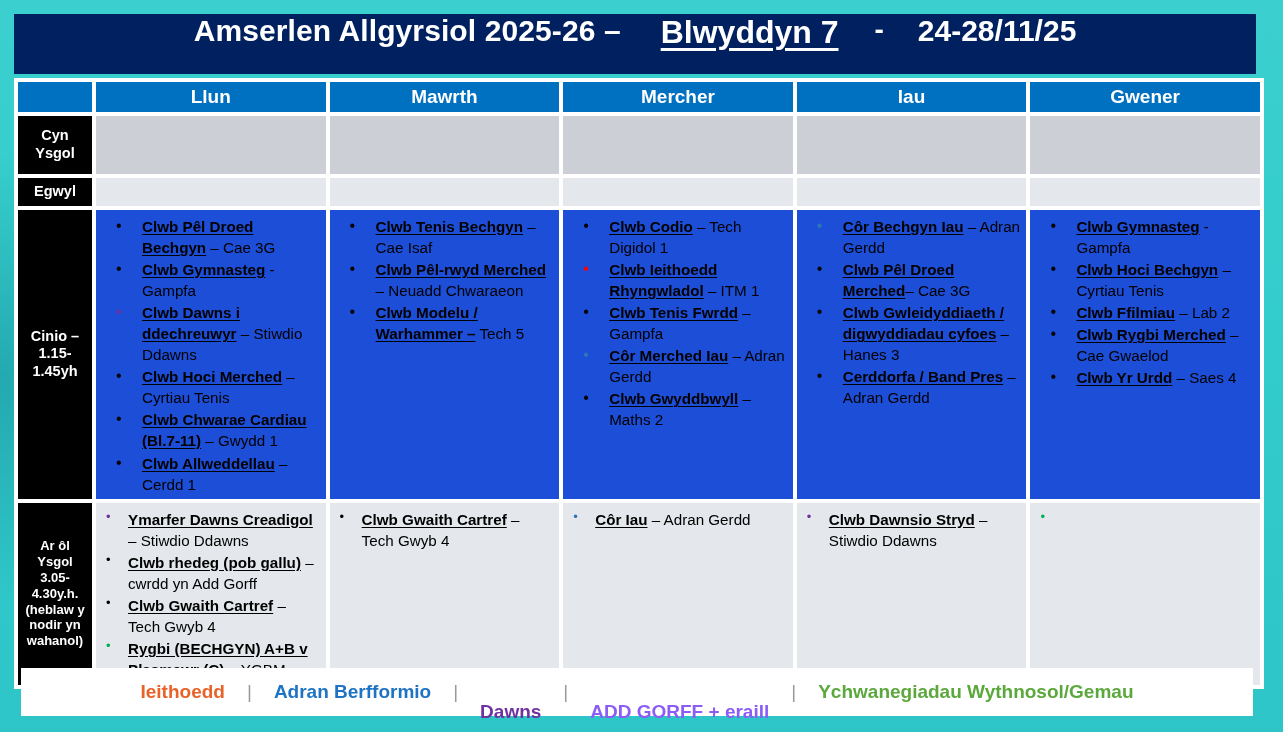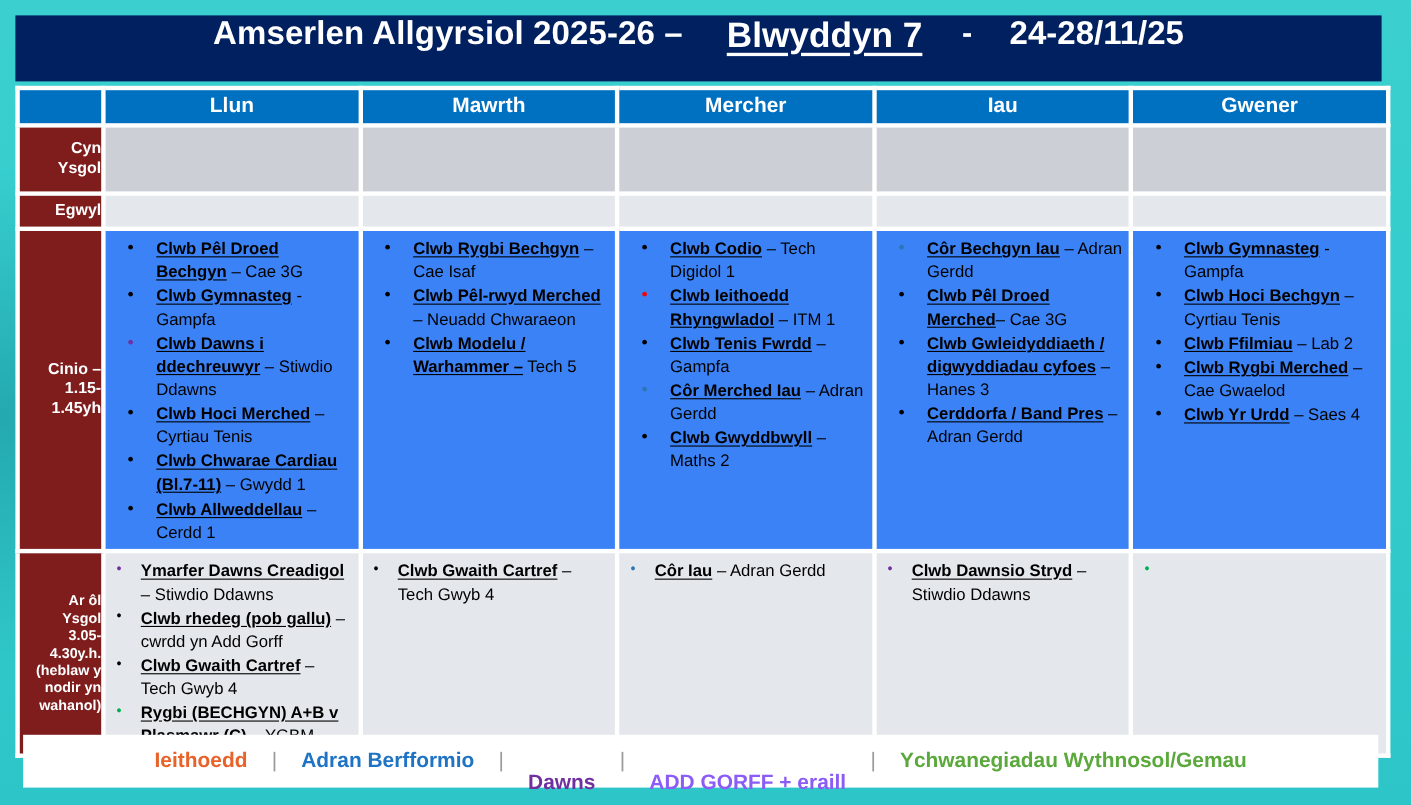--- a/index.html
+++ b/index.html
@@ -74,34 +74,34 @@
     height: 34px;
     text-align: center;
     border-bottom: 2px solid #000;
   }
   thead th.corner-head {
     background: #0070c0;
     border-bottom: 2px solid #000;
   }
 
   td.time-cell {
-    background: #7f1d1d;
+    background: #000000;
     color: #ffffff;
     font-size: 14.5px;
     font-weight: bold;
-    text-align: right;
+    text-align: center;
     line-height: 1.22;
     vertical-align: middle;
     padding: 2px 1px;
   }
   td.time-cell.small { font-size: 13px; }
 
   td.cell-cynysgol { background: #ccd0d6; height: 62px; }
   td.cell-egwyl    { background: #e4e8ec; height: 32px; }
-  td.cell-cinio    { background: #3b82f6; vertical-align: top; height: 244px; margin-top: 26px; }
+  td.cell-cinio    { background: #1d4ed8; vertical-align: top; height: 244px; margin-top: 26px; }
   td.cell-after    { background: #e4e8ec; vertical-align: top; height: 186px; }
 
   ul.club-list {
     list-style: none;
     margin: 6px 4px 4px 2px;
     padding: 0;
   }
   ul.club-list li {
     position: relative;
     padding-left: 44px;
@@ -233,21 +233,21 @@
             <li class="c-black"><span class="club-name">Clwb Pêl Droed Bechgyn</span><span class="club-loc"> – Cae 3G</span></li>
             <li class="c-black"><span class="club-name">Clwb Gymnasteg</span><span class="club-loc"> - Gampfa</span></li>
             <li class="c-purple"><span class="club-name">Clwb Dawns i ddechreuwyr</span><span class="club-loc"> – Stiwdio Ddawns</span></li>
             <li class="c-black"><span class="club-name">Clwb Hoci Merched</span><span class="club-loc"> – Cyrtiau Tenis</span></li>
             <li class="c-black"><span class="club-name">Clwb Chwarae Cardiau (Bl.7-11)</span><span class="club-loc"> – Gwydd 1</span></li>
             <li class="c-black"><span class="club-name">Clwb Allweddellau</span><span class="club-loc"> – Cerdd 1</span></li>
           </ul>
         </td>
       <td class="cell-cinio">
           <ul class="club-list">
-            <li class="c-black"><span class="club-name">Clwb Rygbi Bechgyn</span><span class="club-loc"> – Cae Isaf</span></li>
+            <li class="c-black"><span class="club-name">Clwb Tenis Bechgyn</span><span class="club-loc"> – Cae Isaf</span></li>
             <li class="c-black"><span class="club-name">Clwb Pêl-rwyd Merched</span><span class="club-loc"> – Neuadd Chwaraeon</span></li>
             <li class="c-black"><span class="club-name">Clwb Modelu / Warhammer –</span><span class="club-loc"> Tech 5</span></li>
           </ul>
         </td>
       <td class="cell-cinio">
           <ul class="club-list">
             <li class="c-black"><span class="club-name">Clwb Codio</span><span class="club-loc"> – Tech Digidol 1</span></li>
             <li class="c-red"><span class="club-name">Clwb Ieithoedd Rhyngwladol</span><span class="club-loc"> – ITM 1</span></li>
             <li class="c-black"><span class="club-name">Clwb Tenis Fwrdd</span><span class="club-loc"> – Gampfa</span></li>
             <li class="c-blue"><span class="club-name">Côr Merched Iau</span><span class="club-loc"> – Adran Gerdd</span></li>

